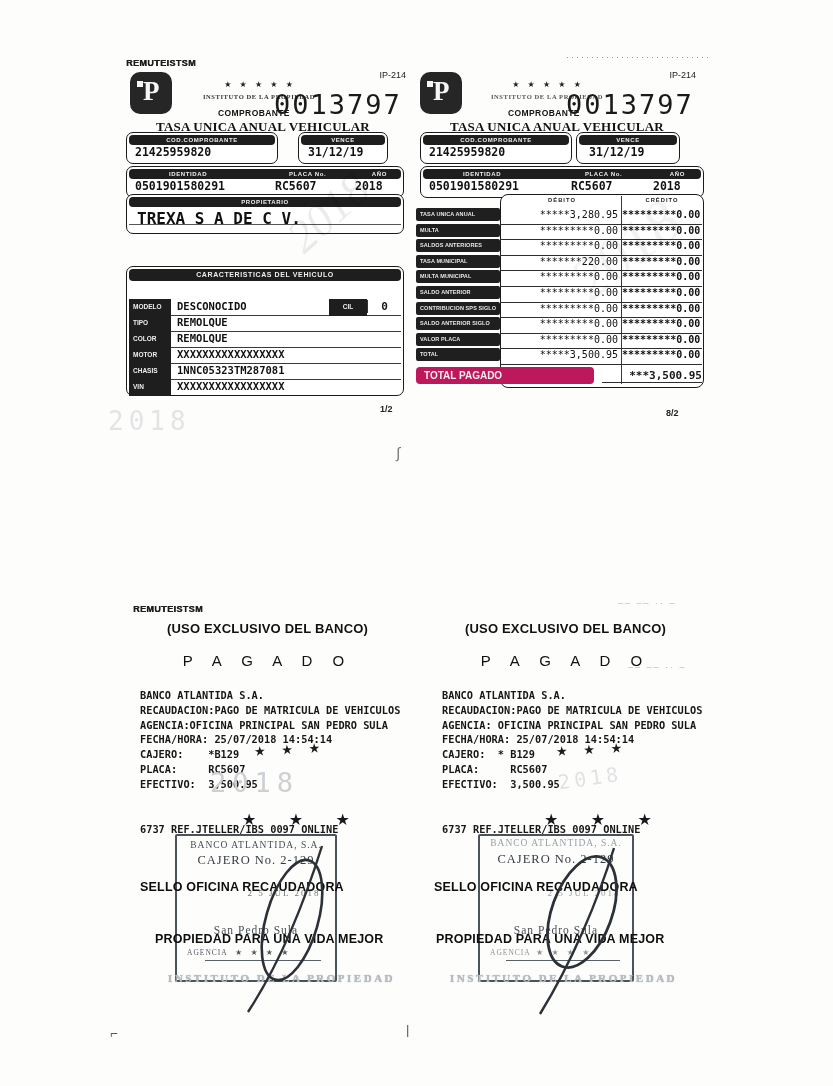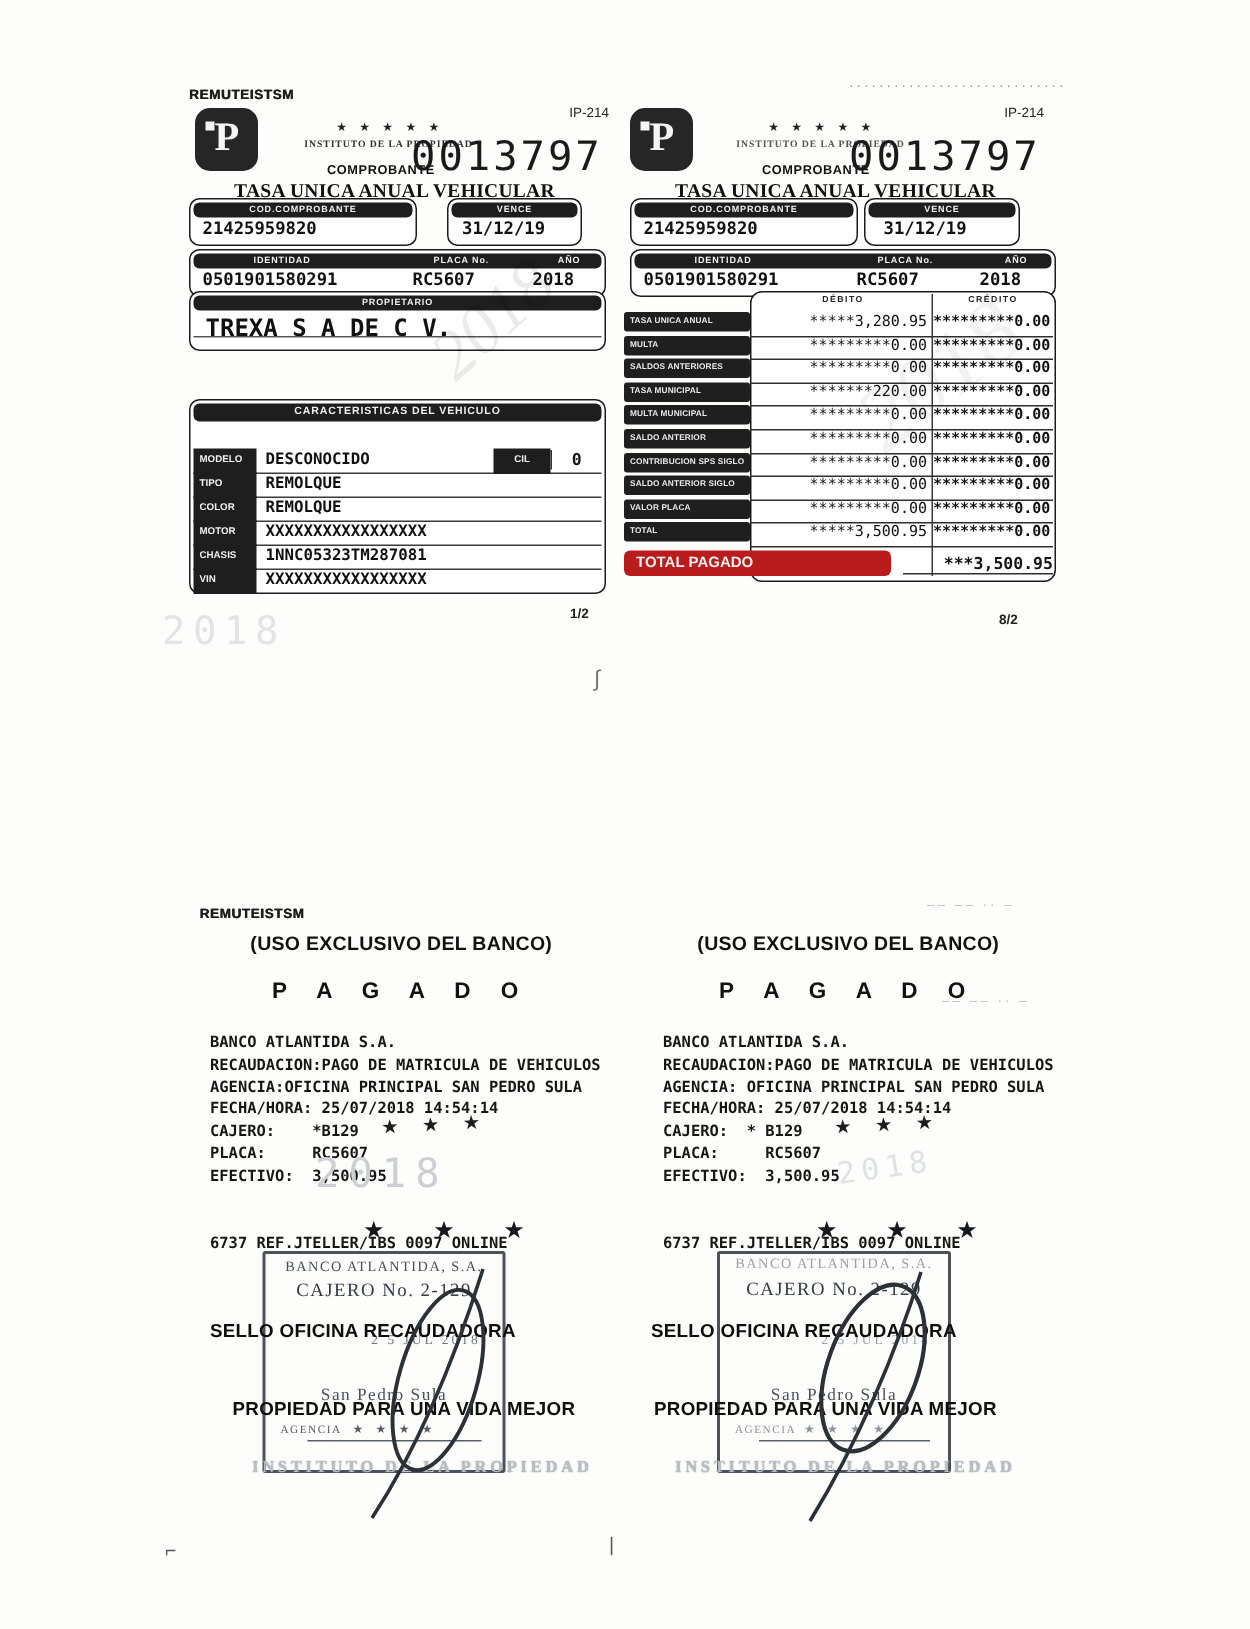--- a/index.html
+++ b/index.html
@@ -21,21 +21,21 @@
   .stars-sm{font-size:8px;letter-spacing:3px;color:#222;}
   .inst{font-size:6.5px;font-weight:bold;letter-spacing:.6px;color:#333;font-family:"Liberation Serif",serif;}
   .ipcode{font-size:9px;color:#222;}
   .complbl{font-size:8.5px;font-weight:bold;letter-spacing:.4px;color:#111;}
   .compnum{font-family:"DejaVu Sans Mono",monospace;font-size:27px;letter-spacing:2px;color:#1a1a1a;}
   .rtitle{font-family:"Liberation Serif",serif;font-weight:bold;font-size:13px;letter-spacing:.2px;color:#111;}
   .rbox{position:absolute;border:1.6px solid #1b1b1b;border-radius:7px;background:#fff;}
   .rhead{position:absolute;left:2px;right:2px;top:2px;height:10px;background:#1e1e1e;border-radius:4px;
          color:#eee;font-size:6px;font-weight:bold;letter-spacing:.6px;text-align:center;line-height:10px;}
   .rval{position:absolute;font-family:"DejaVu Sans Mono",monospace;font-weight:bold;font-size:11.5px;color:#111;}
-  .chip{position:absolute;background:#b91c1c;border-radius:3px;color:#eee;font-weight:bold;text-align:center;}
+  .chip{position:absolute;background:#be185d;border-radius:3px;color:#eee;font-weight:bold;text-align:center;}
   .wmark{position:absolute;font-family:"Liberation Serif",serif;color:rgba(0,0,0,0.08);font-style:italic;}
   .pageno{font-size:9px;font-weight:bold;color:#222;}
   .dots{color:#8a8a8a;font-size:9px;letter-spacing:2px;}
 
   
   .veh-row{position:absolute;left:2px;right:2px;height:16px;border-bottom:1px solid #3a3a3a;}
   .veh-lab{position:absolute;left:0;top:0;bottom:-1px;width:42px;background:#1e1e1e;color:#eee;
            font-size:6.5px;font-weight:bold;line-height:16px;padding-left:4px;box-sizing:border-box;}
   .veh-val{position:absolute;left:48px;top:1px;font-family:"DejaVu Sans Mono",monospace;font-weight:bold;font-size:10.5px;color:#101010;}
   .veh-chip{position:absolute;left:200px;top:0;bottom:-1px;width:38px;background:#1e1e1e;color:#eee;
@@ -47,21 +47,21 @@
   .amt-chip{position:absolute;left:0;width:84px;height:13px;background:#1f1f1f;border-radius:2px;color:#e8e8e8;
             font-size:5.5px;font-weight:bold;line-height:13px;padding-left:4px;box-sizing:border-box;letter-spacing:.1px;}
   .amt-row{position:absolute;left:84px;width:202px;height:15.6px;border-bottom:1px solid #2e2e2e;}
   .amt-deb{position:absolute;left:2px;width:116px;top:1px;text-align:right;font-family:"DejaVu Sans Mono",monospace;font-weight:normal;font-size:10px;color:#101010;}
   .amt-cred{position:absolute;left:122px;width:78px;top:1px;text-align:right;font-family:"DejaVu Sans Mono",monospace;font-weight:bold;font-size:10px;color:#101010;}
   .amt-colhead{position:absolute;font-size:5.8px;font-weight:bold;letter-spacing:1px;color:#222;text-align:center;}
 
   
   .bank{position:absolute;width:300px;height:430px;}
   .uso{font-size:13px;font-weight:bold;letter-spacing:.2px;color:#111;}
-  .pagado{font-size:15px;font-weight:bold;letter-spacing:8px;color:#111;}
+  .pagado{font-size:15px;font-weight:normal;letter-spacing:8px;color:#111;}
   .bankline{font-family:"DejaVu Sans Mono",monospace;font-weight:bold;font-size:10.3px;line-height:14.8px;color:#161616;white-space:pre;}
   .bstars{font-size:13px;color:#1c1c1c;letter-spacing:6px;}
   .ghost{color:#cdd0d3;font-family:"DejaVu Sans Mono",monospace;}
   .stampbox{position:absolute;border:2px solid #4c525a;border-radius:2px;}
   .st-bank{font-family:"Liberation Serif",serif;font-size:9.5px;letter-spacing:1px;color:#474d55;text-align:center;}
   .st-cajero{font-family:"Liberation Serif",serif;font-size:12.5px;letter-spacing:1px;color:#343a42;text-align:center;}
   .st-date{font-family:"Liberation Serif",serif;font-size:9px;letter-spacing:2px;color:#6e747b;text-align:center;padding-left:28px;}
   .st-city{font-family:"Liberation Serif",serif;font-size:11.5px;letter-spacing:1px;color:#4a5058;text-align:center;}
   .st-agencia{font-family:"Liberation Serif",serif;font-size:7.5px;letter-spacing:1px;color:#555b63;}
   .st-stars{font-size:8px;color:#555b63;letter-spacing:3px;}

